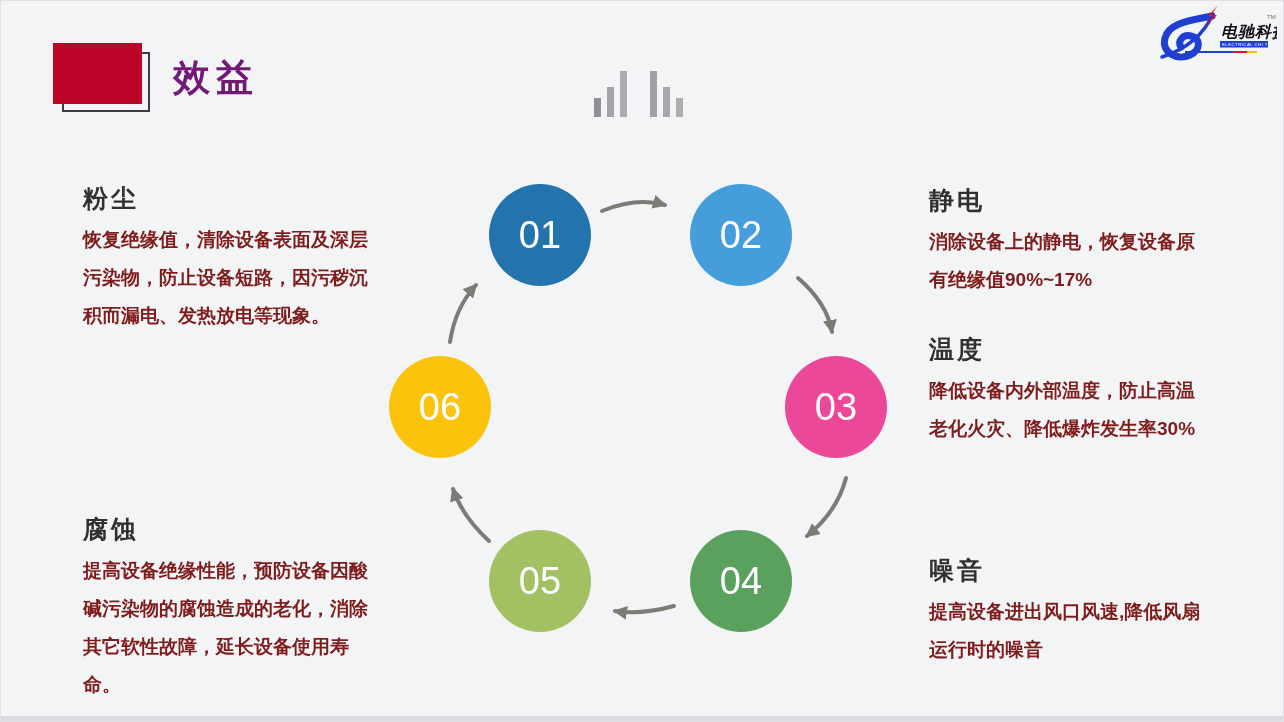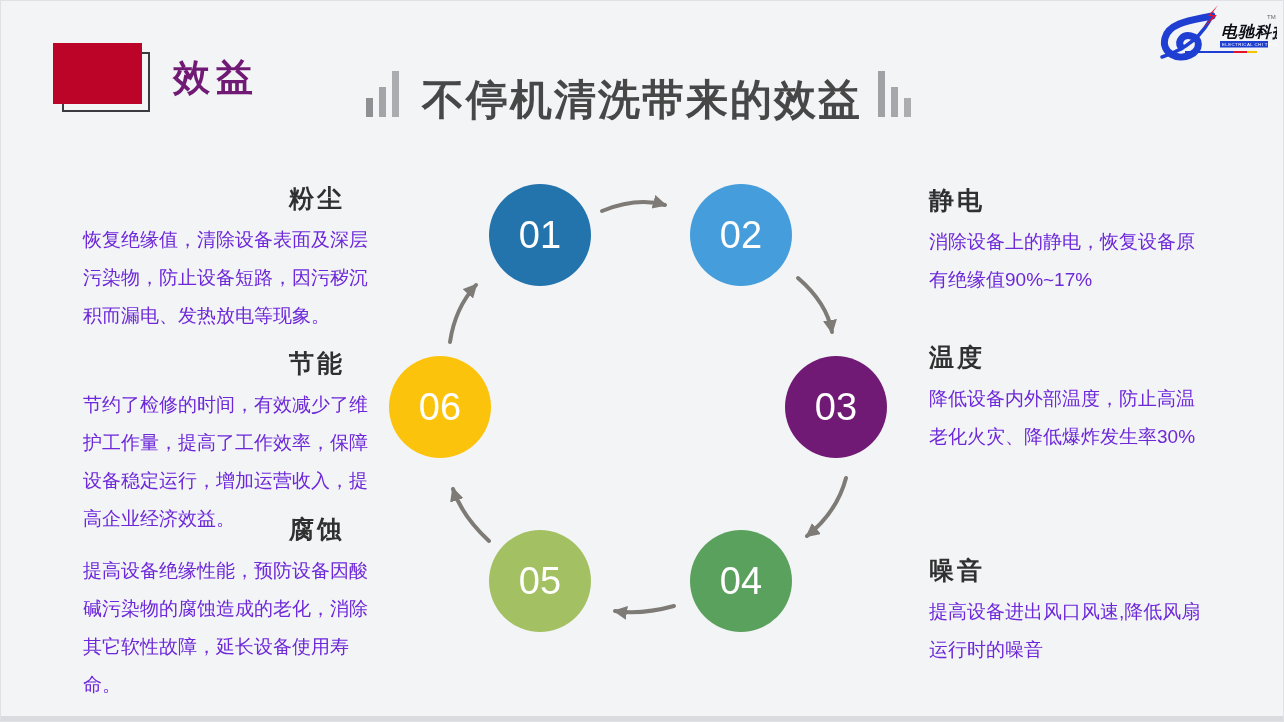--- a/index.html
+++ b/index.html
@@ -21,27 +21,27 @@
   .title-row{ position:absolute; left:0; right:0; top:68px; display:flex; justify-content:center; align-items:flex-end; gap:16px; }
   .main-title{ font-size:42px; font-weight:bold; color:#474747; letter-spacing:2px; line-height:1.1; }
   .bars{ display:block; margin-bottom:4px; }
 
   
   .logo{ position:absolute; right:6px; top:3px; width:122px; height:64px; }
 
   
   .benefit{ position:absolute; }
   .benefit h3{ font-size:25px; font-weight:bold; color:#303030; letter-spacing:3px; margin-bottom:6px; }
-  .benefit p{ font-size:19px; color:#6d28d9; line-height:2.0; }
+  .benefit p{ font-size:19px; color:#7f1d1d; line-height:2.0;font-weight:bold; }
   .b-left{ left:82px; width:296px; }
-  .b-left h3{ text-align:right; padding-right:34px; }
+  .b-left h3{ text-align:left; padding-right:34px; }
   .b-right{ left:928px; width:282px; }
   .b-right h3{ text-align:left; }
   .bl-0{ top:181px; } .bl-1{ top:346px; } .bl-2{ top:512px; }
-  .br-0{ top:183px; } .br-1{ top:340px; } .br-2{ top:513px;margin-top:40px; }
+  .br-0{ top:183px; } .br-1{ top:332px; } .br-2{ top:513px;margin-top:40px; }
 
   
   .circle{
     position:absolute; width:102px; height:102px; border-radius:50%;
     display:flex; align-items:center; justify-content:center;
     color:#ffffff; font-size:38px; font-weight:normal;
   }
   .pos-0{ left:488px; top:183px; }
   .pos-1{ left:689px; top:183px; }
   .pos-2{ left:784px; top:355px; }
@@ -58,21 +58,20 @@
   <div class="badge-outline"></div>
   <div class="badge-red"></div>
   <div class="section-label">效益</div>
 
   <div class="title-row">
     <svg class="bars" width="40" height="50" viewBox="0 0 40 50">
       <rect x="0" y="29" width="7" height="19" fill="#8e9093"></rect>
       <rect x="13" y="18" width="7" height="30" fill="#a2a4a7"></rect>
       <rect x="26" y="2" width="7" height="46" fill="#aaacaf"></rect>
     </svg>
-    <div class="main-title">不停机清洗带来的效益</div>
     <svg class="bars" width="40" height="50" viewBox="0 0 40 50">
       <rect x="0" y="2" width="7" height="46" fill="#9fa1a4"></rect>
       <rect x="13" y="18" width="7" height="30" fill="#a5a7aa"></rect>
       <rect x="26" y="29" width="7" height="19" fill="#abadaf"></rect>
     </svg>
   </div>
 
   <div class="logo">
     <svg width="122" height="64" viewBox="0 0 122 64">
       <path d="M7,53 C29,46 48,32 58,10" stroke="#1e3fd2" stroke-width="3.5" fill="none" stroke-linecap="round"></path>
@@ -84,24 +83,20 @@
       <text x="67" y="42" font-size="4.4" letter-spacing="0.4" fill="#ffffff">ELECTRICAL CHI TECHNOLOGY</text>
       <rect x="30" y="47" width="48" height="2" fill="#1e3fd2"></rect>
       <rect x="78" y="47" width="14" height="2" fill="#e8112d"></rect>
       <rect x="92" y="47" width="10" height="2" fill="#f5c400"></rect>
     </svg>
   </div>
 
   <div class="benefit b-left bl-0">
     <h3>粉尘</h3>
     <p>恢复绝缘值，清除设备表面及深层污染物，防止设备短路，因污秽沉积而漏电、发热放电等现象。</p>
-  </div>
-  <div class="benefit b-left bl-1">
-    <h3>节能</h3>
-    <p>节约了检修的时间，有效减少了维护工作量，提高了工作效率，保障设备稳定运行，增加运营收入，提高企业经济效益。</p>
   </div>
   <div class="benefit b-left bl-2">
     <h3>腐蚀</h3>
     <p>提高设备绝缘性能，预防设备因酸碱污染物的腐蚀造成的老化，消除其它软性故障，延长设备使用寿命。</p>
   </div>
 
   <div class="benefit b-right br-0">
     <h3>静电</h3>
     <p>消除设备上的静电，恢复设备原有绝缘值90%~17%</p>
   </div>
@@ -129,21 +124,21 @@
       <path d="M449,341 Q454,307 475,284" marker-end="url(#ah)"></path>
     </g>
   </svg>
 
   <div class="circle pos-0" style="background-color: rgb(35, 115, 172);">
       <span>01</span>
     </div>
   <div class="circle pos-1" style="background-color: rgb(69, 157, 219);">
       <span>02</span>
     </div>
-  <div class="circle pos-2" style="background-color: #701a75;">
+  <div class="circle pos-2" style="background-color: #ec4899;">
       <span>03</span>
     </div>
   <div class="circle pos-3" style="background-color: rgb(91, 161, 94);">
       <span>04</span>
     </div>
   <div class="circle pos-4" style="background-color: rgb(163, 193, 98);">
       <span>05</span>
     </div>
   <div class="circle pos-5" style="background-color: rgb(252, 195, 12);">
       <span>06</span>

